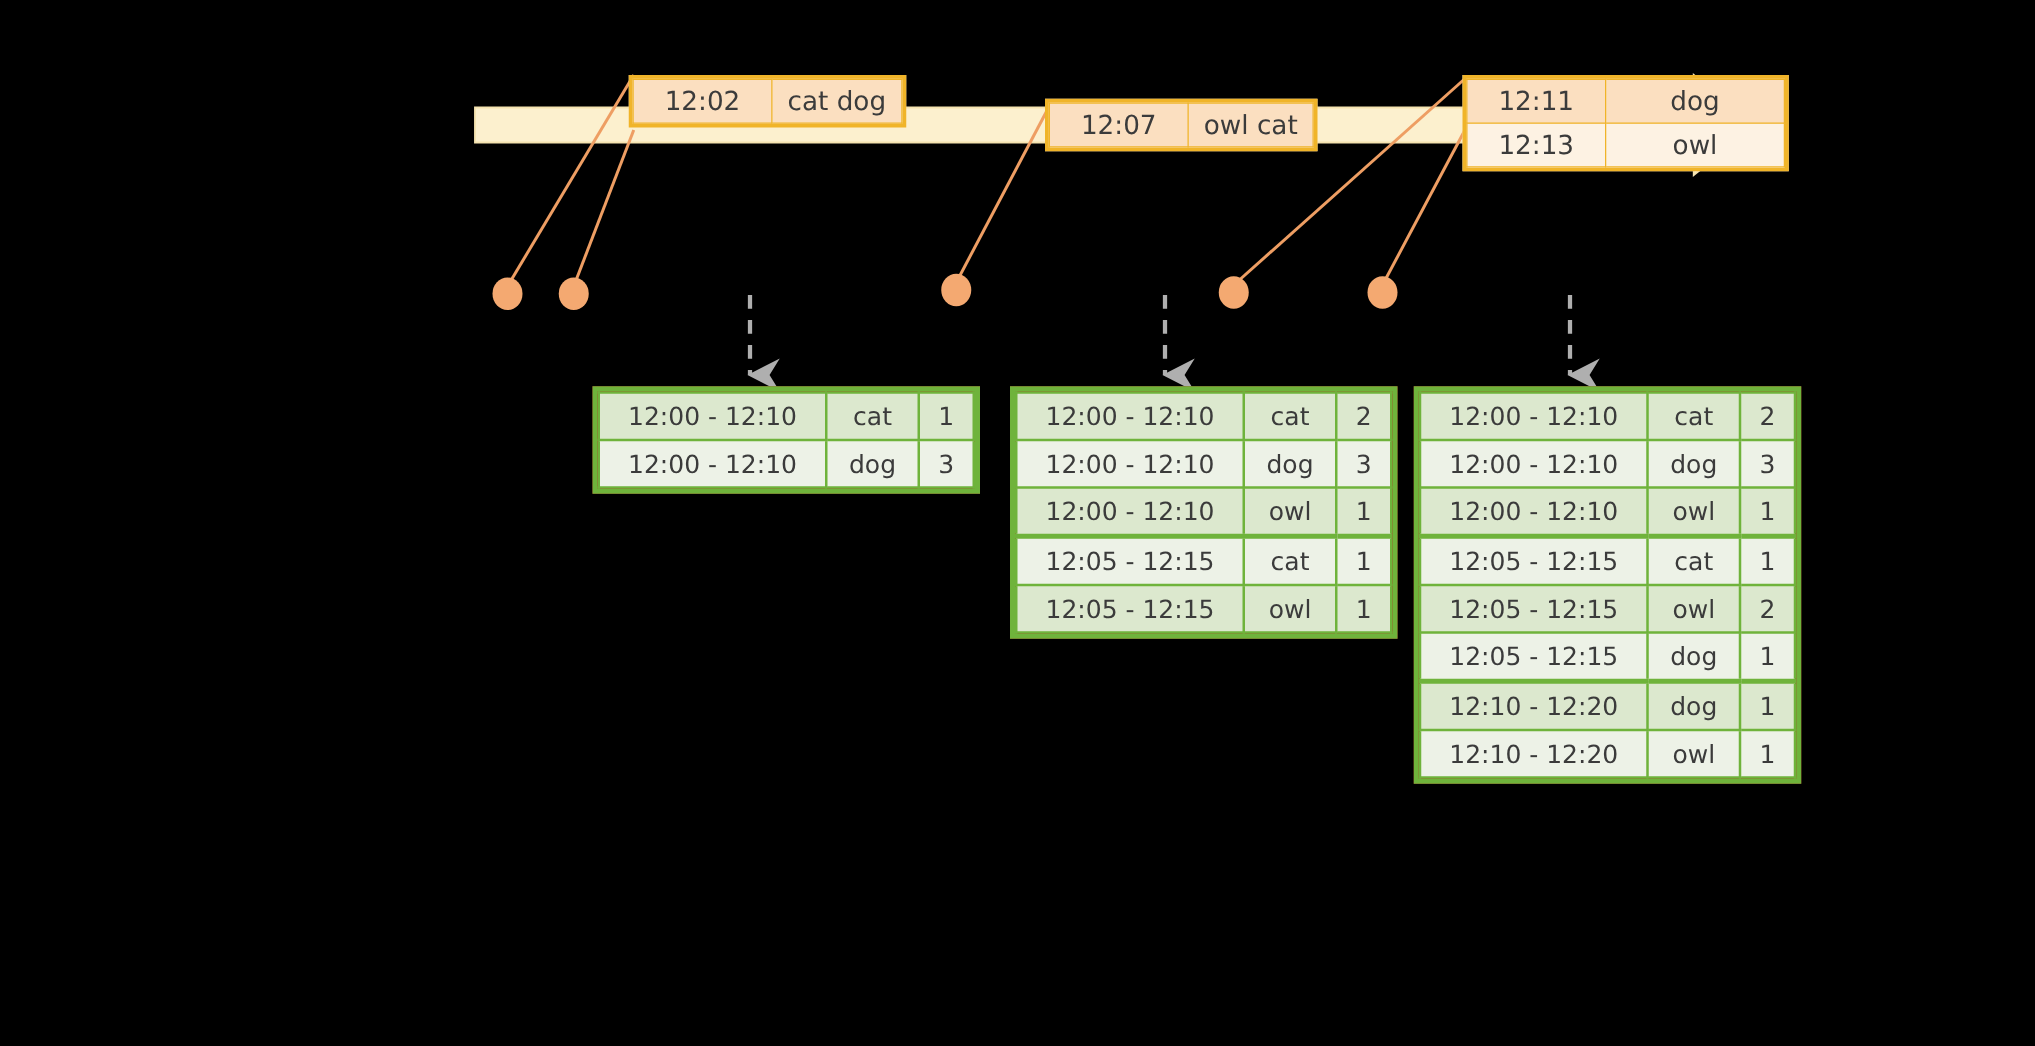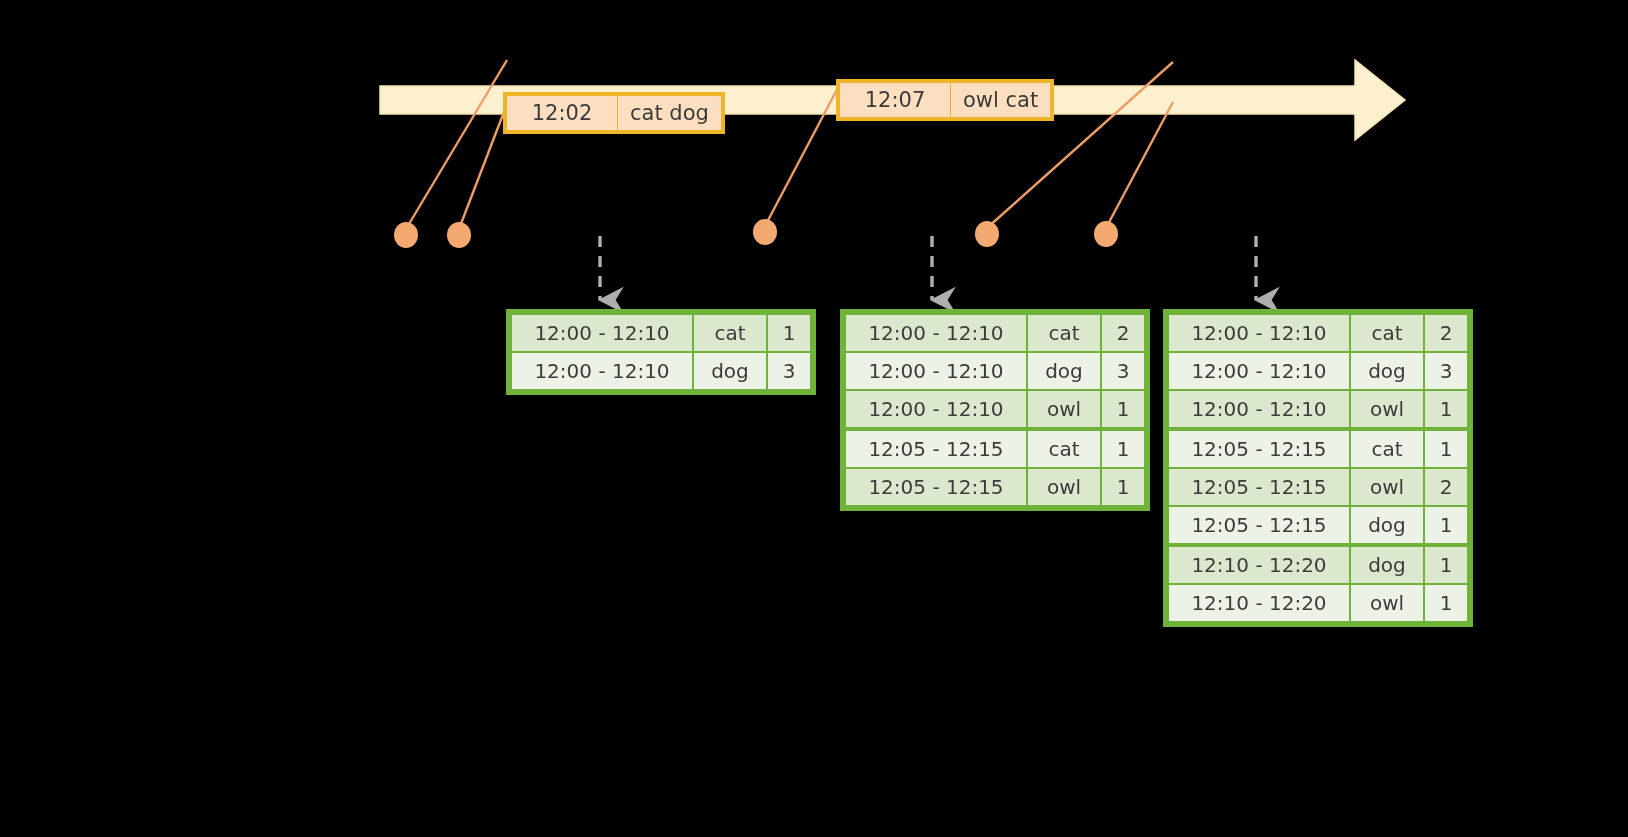--- a/index.html
+++ b/index.html
@@ -53,21 +53,20 @@
   .evt-table tr:nth-child(even) td { background: #FDF2E3; }
   .evt-table td.ts { width: 86px; }
   .evt-table td.words { }
 
   
   .res-table {
     position: absolute;
     border: 4px solid #6FB33B;
     box-sizing: border-box;
     background: #b91c1c;
-    margin-left: 32px;
   }
   .res-table table {
     border-collapse: collapse;
     width: 100%;
   }
   .res-table td {
     border: 2px solid #6FB33B;
     font-size: 20px;
     color: #3b3b3b;
     text-align: center;
@@ -114,21 +113,21 @@
       <ellipse cx="1106" cy="234" rx="12" ry="13" fill="#F4A971"></ellipse>
     </g>
 
     <g stroke="#AFAFAF" stroke-width="3.4" stroke-dasharray="11 9" fill="none">
       <line x1="600" y1="236" x2="600" y2="300" marker-end="url(#dnarrow)"></line>
       <line x1="932" y1="236" x2="932" y2="300" marker-end="url(#dnarrow)"></line>
       <line x1="1256" y1="236" x2="1256" y2="300" marker-end="url(#dnarrow)"></line>
     </g>
   </svg>
 
-  <div class="evt-table" style="left:503px; top:60px;margin-top:32px;">
+  <div class="evt-table" style="left:503px; top:60px;">
     <table>
       <tbody>
         <tr>
           <td class="ts">12:02</td>
           <td class="words">cat dog</td>
         </tr>
       </tbody>
     </table>
   </div>
 
@@ -136,20 +135,34 @@
     <table>
       <tbody>
         <tr>
           <td class="ts">12:07</td>
           <td class="words">owl cat</td>
         </tr>
       </tbody>
     </table>
   </div>
 
+  <div class="evt-table" style="left:1170px; top:60px;">
+    <table>
+      <tbody>
+        <tr>
+          <td class="ts">12:11</td>
+          <td class="words" style="min-width:118px;">dog</td>
+        </tr>
+        <tr>
+          <td class="ts">12:13</td>
+          <td class="words" style="min-width:118px;">owl</td>
+        </tr>
+      </tbody>
+    </table>
+  </div>
 
   <div class="res-table" style="left:474px; top:309px;">
     <table>
       <tbody>
         <tr class="shade">
           <td class="win">12:00 - 12:10</td>
           <td class="word">cat</td>
           <td class="cnt">1</td>
         </tr>
         <tr class="light">

